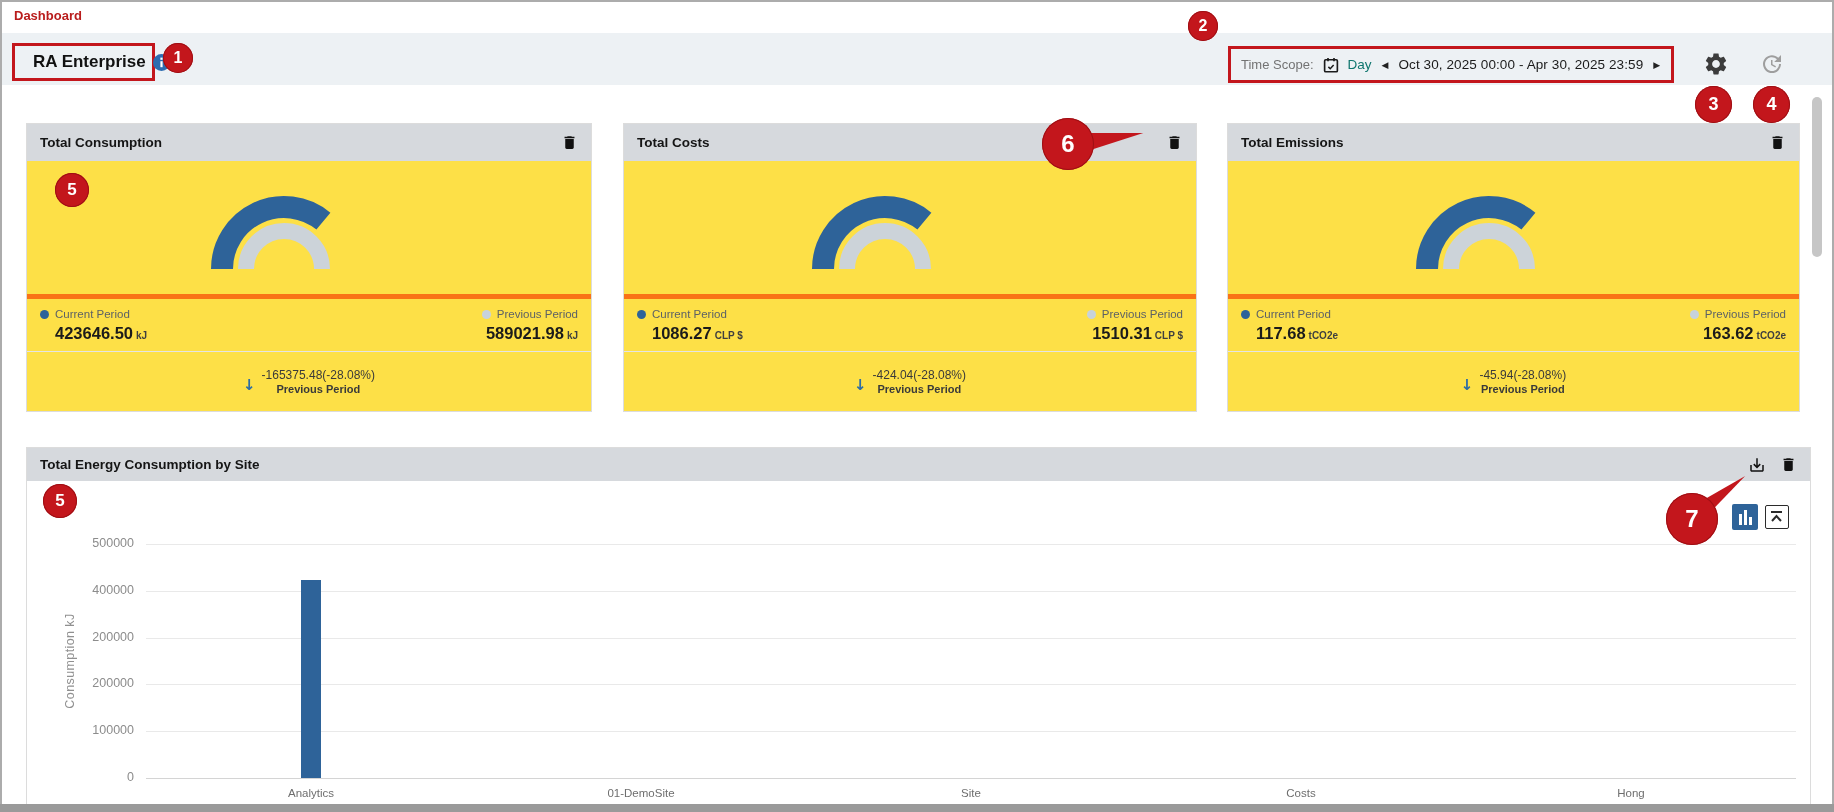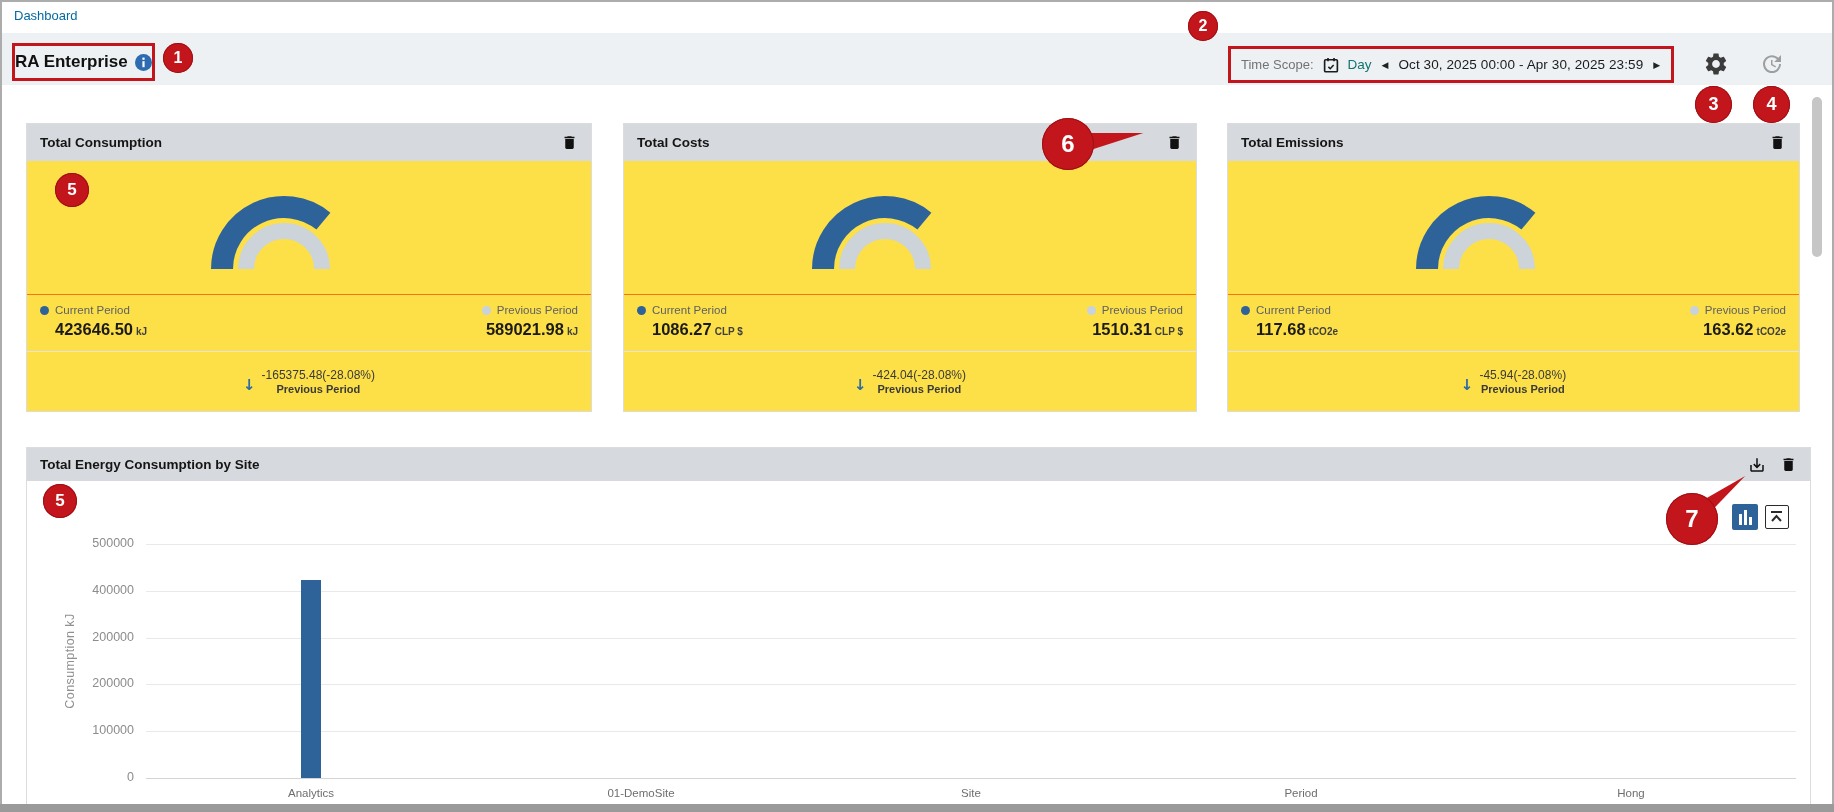--- a/index.html
+++ b/index.html
@@ -3,25 +3,25 @@
 <meta charset="utf-8">
 <style>
   * { box-sizing: border-box; }
   html,body { margin:0; padding:0; }
   body {
     width:1834px; height:812px; position:relative; overflow:hidden;
     background:#ffffff; font-family:"Liberation Sans", sans-serif; color:#1c1c1c;
   }
   
   .topbar { position:absolute; left:0; top:0; width:100%; height:33px; background:#fff; }
-  .breadcrumb { position:absolute; left:14px; top:8px; font-size:13px; font-weight:normal; color:#0369a1; }
+  .breadcrumb { position:absolute; left:14px; top:8px; font-size:13px; font-weight:bold; color:#b91c1c; }
   .toolbar { position:absolute; left:0; top:33px; width:100%; height:52px; background:#edf1f4; }
   .title-box {
     position:absolute; left:12px; top:10px; width:143px; height:38px;
-    border:3px solid #c3161c; display:flex; align-items:center; gap:7px; padding:0 0;
+    border:3px solid #c3161c; display:flex; align-items:center; gap:7px; padding:0 18px;
   }
   .page-title { font-size:17px; font-weight:bold; color:#111; white-space:nowrap; }
   .timescope-box {
     position:absolute; left:1228px; top:13px; width:446px; height:37px;
     border:3px solid #c3161c; display:flex; align-items:center; gap:8px; padding:0 10px;
   }
   .ts-label { font-size:13px; color:#737373; white-space:nowrap; }
   .ts-mode { font-size:13.5px; color:#0f766e; font-weight:500;text-align:right; }
   .ts-arrow { font-family:"DejaVu Sans", sans-serif; font-size:9px; color:#222; cursor:pointer; padding:2px; }
   .ts-range { font-size:13.5px; color:#1b1b1b; white-space:nowrap; letter-spacing:.1px; }
@@ -36,21 +36,21 @@
   .b34 { width:34px; height:34px; font-size:17px; }
   .b37 { width:37px; height:37px; font-size:18px; }
   .b52 { width:52px; height:52px; font-size:24px; }
   .tail { position:absolute; width:0; height:0; border-style:solid; border-color:transparent; z-index:39; }
   
   .card { position:absolute; top:123px; height:289px; background:#fde047; border:1px solid #dcdcdc; }
   .card-header { height:37px; background:#d6d9dd; display:flex; align-items:center; padding:0 13px; }
   .card-title { font-size:13.5px; font-weight:bold; color:#151515; }
   .hdr-icons { margin-left:auto; display:flex; align-items:center; gap:14px; }
   .gauge-svg { position:absolute; top:56px; left:50%; margin-left:-120px; }
-  .stats { position:absolute; left:0; right:0; top:170px; height:57px; border-top:1px solid #f97316; }
+  .stats { position:absolute; left:0; right:0; top:170px; height:57px; border-top:5px solid #f97316; }
   .stat-left  { position:absolute; left:13px; top:9px; }
   .stat-right { position:absolute; right:13px; top:9px; text-align:right; }
   .stat-label { font-size:11.5px; color:#5d6165; display:flex; align-items:center; gap:6px; }
   .stat-right .stat-label { justify-content:flex-end; }
   .dot { width:9px; height:9px; border-radius:50%; display:inline-block; }
   .dot-cur { background:#2e6399; }
   .dot-prev { background:#c7d2dc; }
   .stat-value { margin-top:4px; font-size:16.5px; font-weight:bold; color:#1b1b1b; }
   .stat-left .stat-value { padding-left:15px; }
   .unit { font-size:10px; font-weight:bold; color:#3f3f3f; margin-left:3px; }
@@ -303,21 +303,21 @@
       <div class="ytick" style="left: 0px; width: 107px; top: 181.6px;">200000</div>
       <div class="gridline" style="left: 119px; width: 1650px; top: 142.8px;"></div>
       <div class="ytick" style="left: 0px; width: 107px; top: 134.8px;">400000</div>
       <div class="gridline" style="left: 119px; width: 1650px; top: 96px;"></div>
       <div class="ytick" style="left: 0px; width: 107px; top: 88px;">500000</div>
       <div class="bar" style="left: 274px; width: 20px; top: 131.733px; height: 198.267px; background: rgb(46, 99, 153);"></div>
       <div class="xcat" style="left: 199px; width: 170px; top: 339px;">Analytics</div>
       <div class="xcat2" style="left: 199px; width: 170px; top: 353px;">–</div>
       <div class="xcat" style="left: 529px; width: 170px; top: 339px;">01-DemoSite</div>
       <div class="xcat" style="left: 859px; width: 170px; top: 339px;">Site</div>
-      <div class="xcat" style="left: 1189px; width: 170px; top: 339px;">Period</div>
+      <div class="xcat" style="left: 1189px; width: 170px; top: 339px;">Costs</div>
       <div class="xcat" style="left: 1519px; width: 170px; top: 339px;">Hong</div>
       <div class="xcat2" style="left: 1519px; width: 170px; top: 353px;">..</div>
       <div class="ylabel" style="left: -56px; top: 205px; width: 200px; height: 16px; transform: rotate(-90deg);">Consumption kJ</div>
     </div>
 </div>
 
 <div class="vscroll-thumb"></div>
 <div class="hscrollbar"></div>
 <div class="frame"></div>
 

